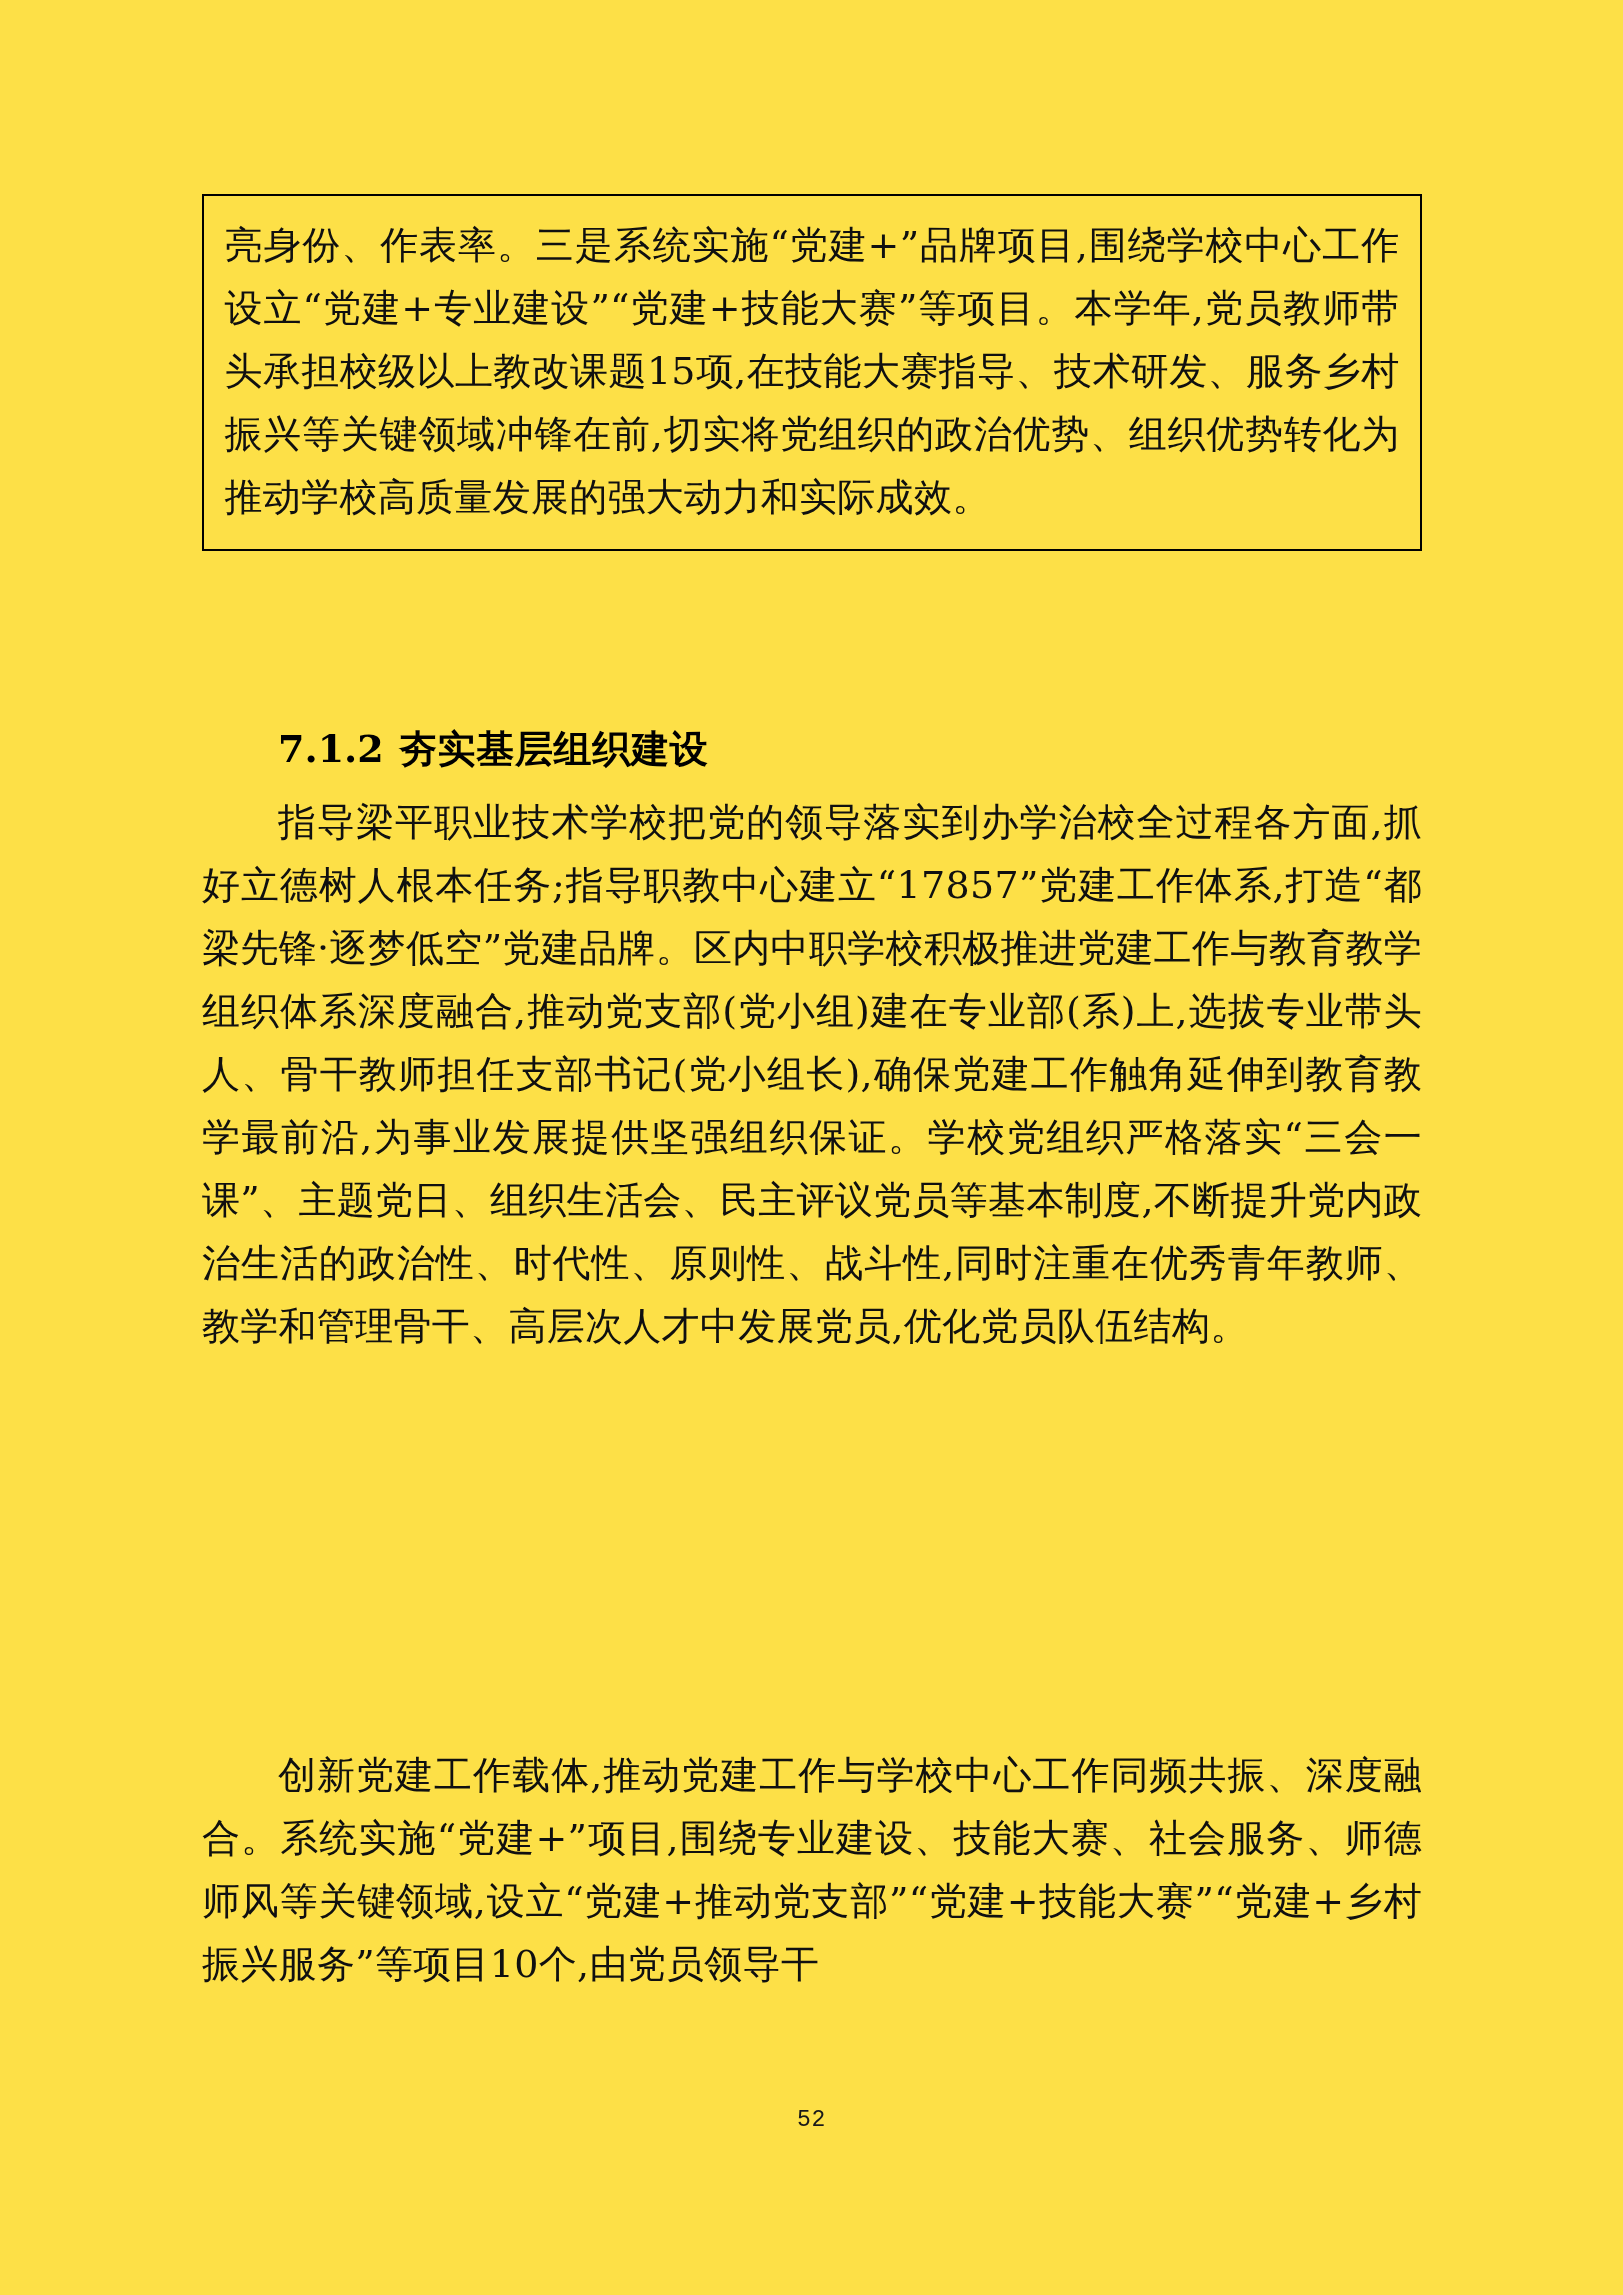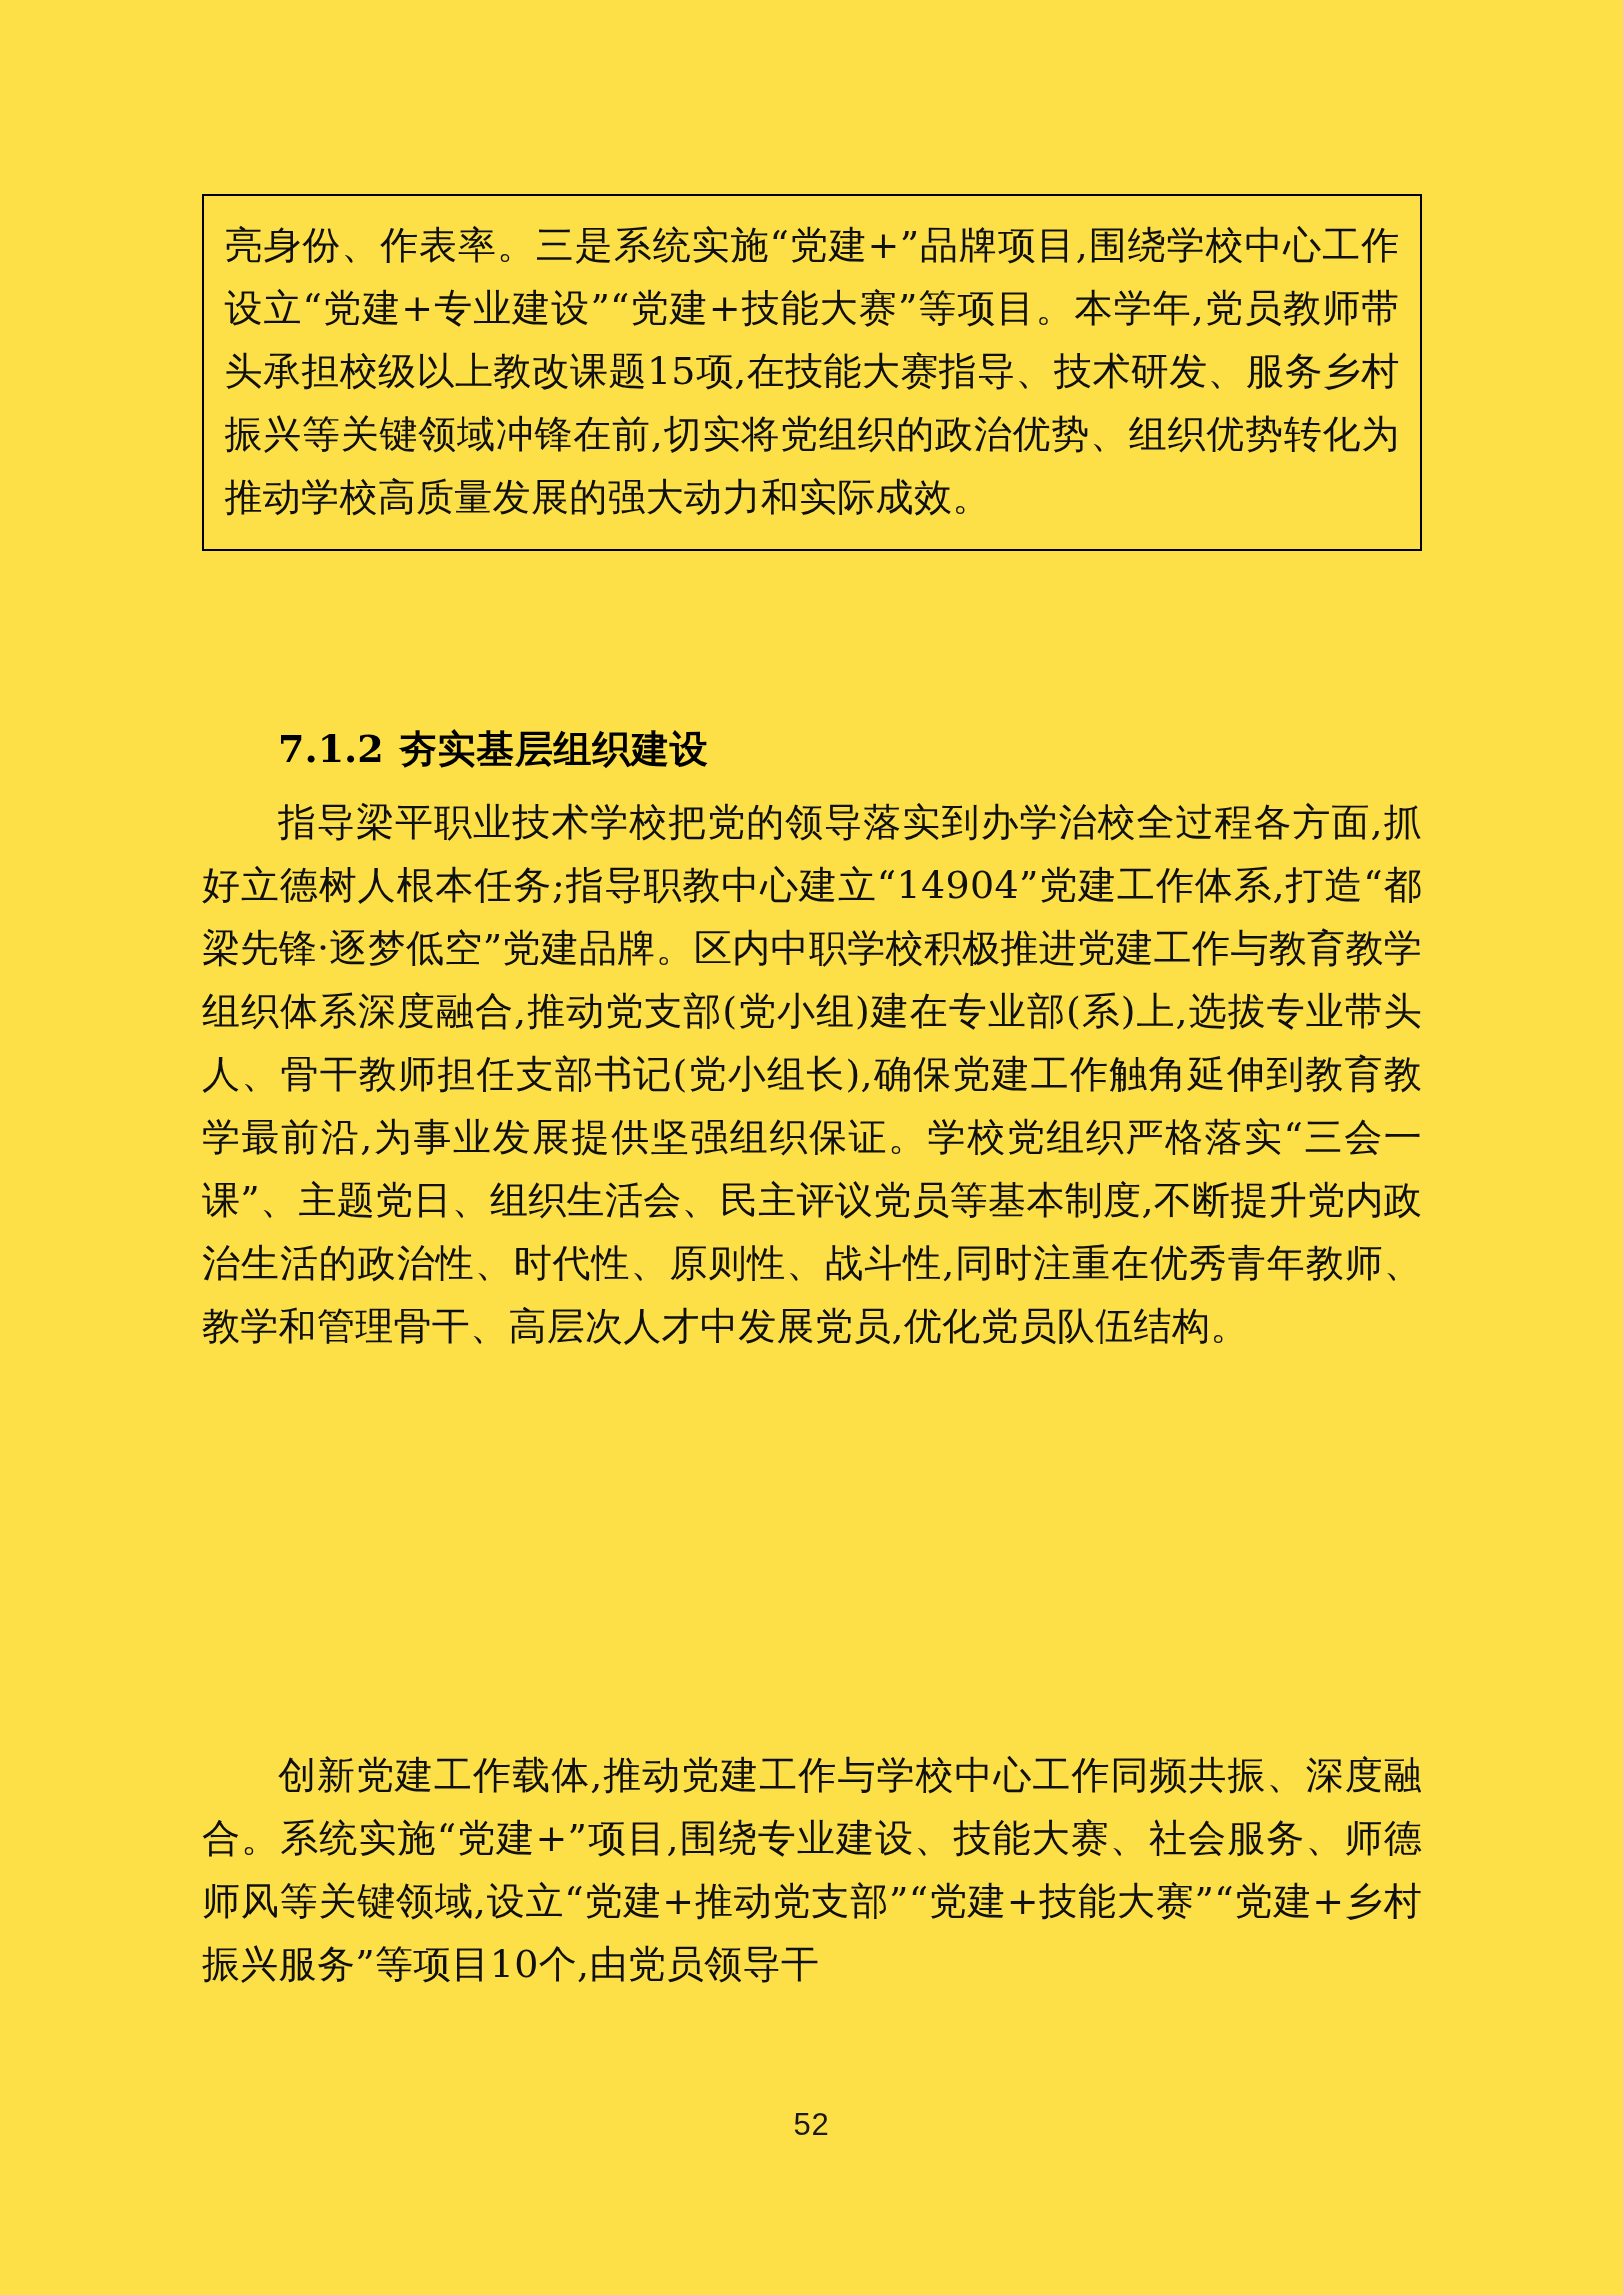--- a/index.html
+++ b/index.html
@@ -78,40 +78,40 @@
   #heading-713 { position: absolute; left: 202px; top: 1672px; width: 1220px; }
   #para-713    { position: absolute; left: 202px; top: 1744px; width: 1220px; }
 
   
   .page-number {
     position: absolute;
     left: 0;
     top: 2107px;
     width: 1623px;
     text-align: center;
-    font-family: Liberation Sans, sans-serif;
-    font-size: 31px;
+    font-family: Liberation Mono, monospace;
+    font-size: 23px;
     color: #1a1a1a;
     letter-spacing: 0.7px;
   }
 </style>
 </head>
 <body>
 
 <div class="page">
 
   <div class="framed-box">
     <p class="cn-para">亮身份、作表率。三是系统实施“党建+”品牌项目,围绕学校中心工作设立“党建+专业建设”“党建+技能大赛”等项目。本学年,党员教师带头承担校级以上教改课题15项,在技能大赛指导、技术研发、服务乡村振兴等关键领域冲锋在前,切实将党组织的政治优势、组织优势转化为推动学校高质量发展的强大动力和实际成效。</p>
   </div>
 
   <h3 class="heading" id="heading-712">
     <span class="num">7.1.2</span><span class="gap"></span><span>夯实基层组织建设</span>
   </h3>
 
-  <p class="cn-para indent" id="para-712">指导梁平职业技术学校把党的领导落实到办学治校全过程各方面,抓好立德树人根本任务;指导职教中心建立“14904”党建工作体系,打造“都梁先锋·逐梦低空”党建品牌。区内中职学校积极推进党建工作与教育教学组织体系深度融合,推动党支部(党小组)建在专业部(系)上,选拔专业带头人、骨干教师担任支部书记(党小组长),确保党建工作触角延伸到教育教学最前沿,为事业发展提供坚强组织保证。学校党组织严格落实“三会一课”、主题党日、组织生活会、民主评议党员等基本制度,不断提升党内政治生活的政治性、时代性、原则性、战斗性,同时注重在优秀青年教师、教学和管理骨干、高层次人才中发展党员,优化党员队伍结构。</p>
+  <p class="cn-para indent" id="para-712">指导梁平职业技术学校把党的领导落实到办学治校全过程各方面,抓好立德树人根本任务;指导职教中心建立“17857”党建工作体系,打造“都梁先锋·逐梦低空”党建品牌。区内中职学校积极推进党建工作与教育教学组织体系深度融合,推动党支部(党小组)建在专业部(系)上,选拔专业带头人、骨干教师担任支部书记(党小组长),确保党建工作触角延伸到教育教学最前沿,为事业发展提供坚强组织保证。学校党组织严格落实“三会一课”、主题党日、组织生活会、民主评议党员等基本制度,不断提升党内政治生活的政治性、时代性、原则性、战斗性,同时注重在优秀青年教师、教学和管理骨干、高层次人才中发展党员,优化党员队伍结构。</p>
 
 
   <p class="cn-para indent" id="para-713">创新党建工作载体,推动党建工作与学校中心工作同频共振、深度融合。系统实施“党建+”项目,围绕专业建设、技能大赛、社会服务、师德师风等关键领域,设立“党建+推动党支部”“党建+技能大赛”“党建+乡村振兴服务”等项目10个,由党员领导干</p>
 
   <div class="page-number">52</div>
 
 </div>
 
 
 </body></html>

